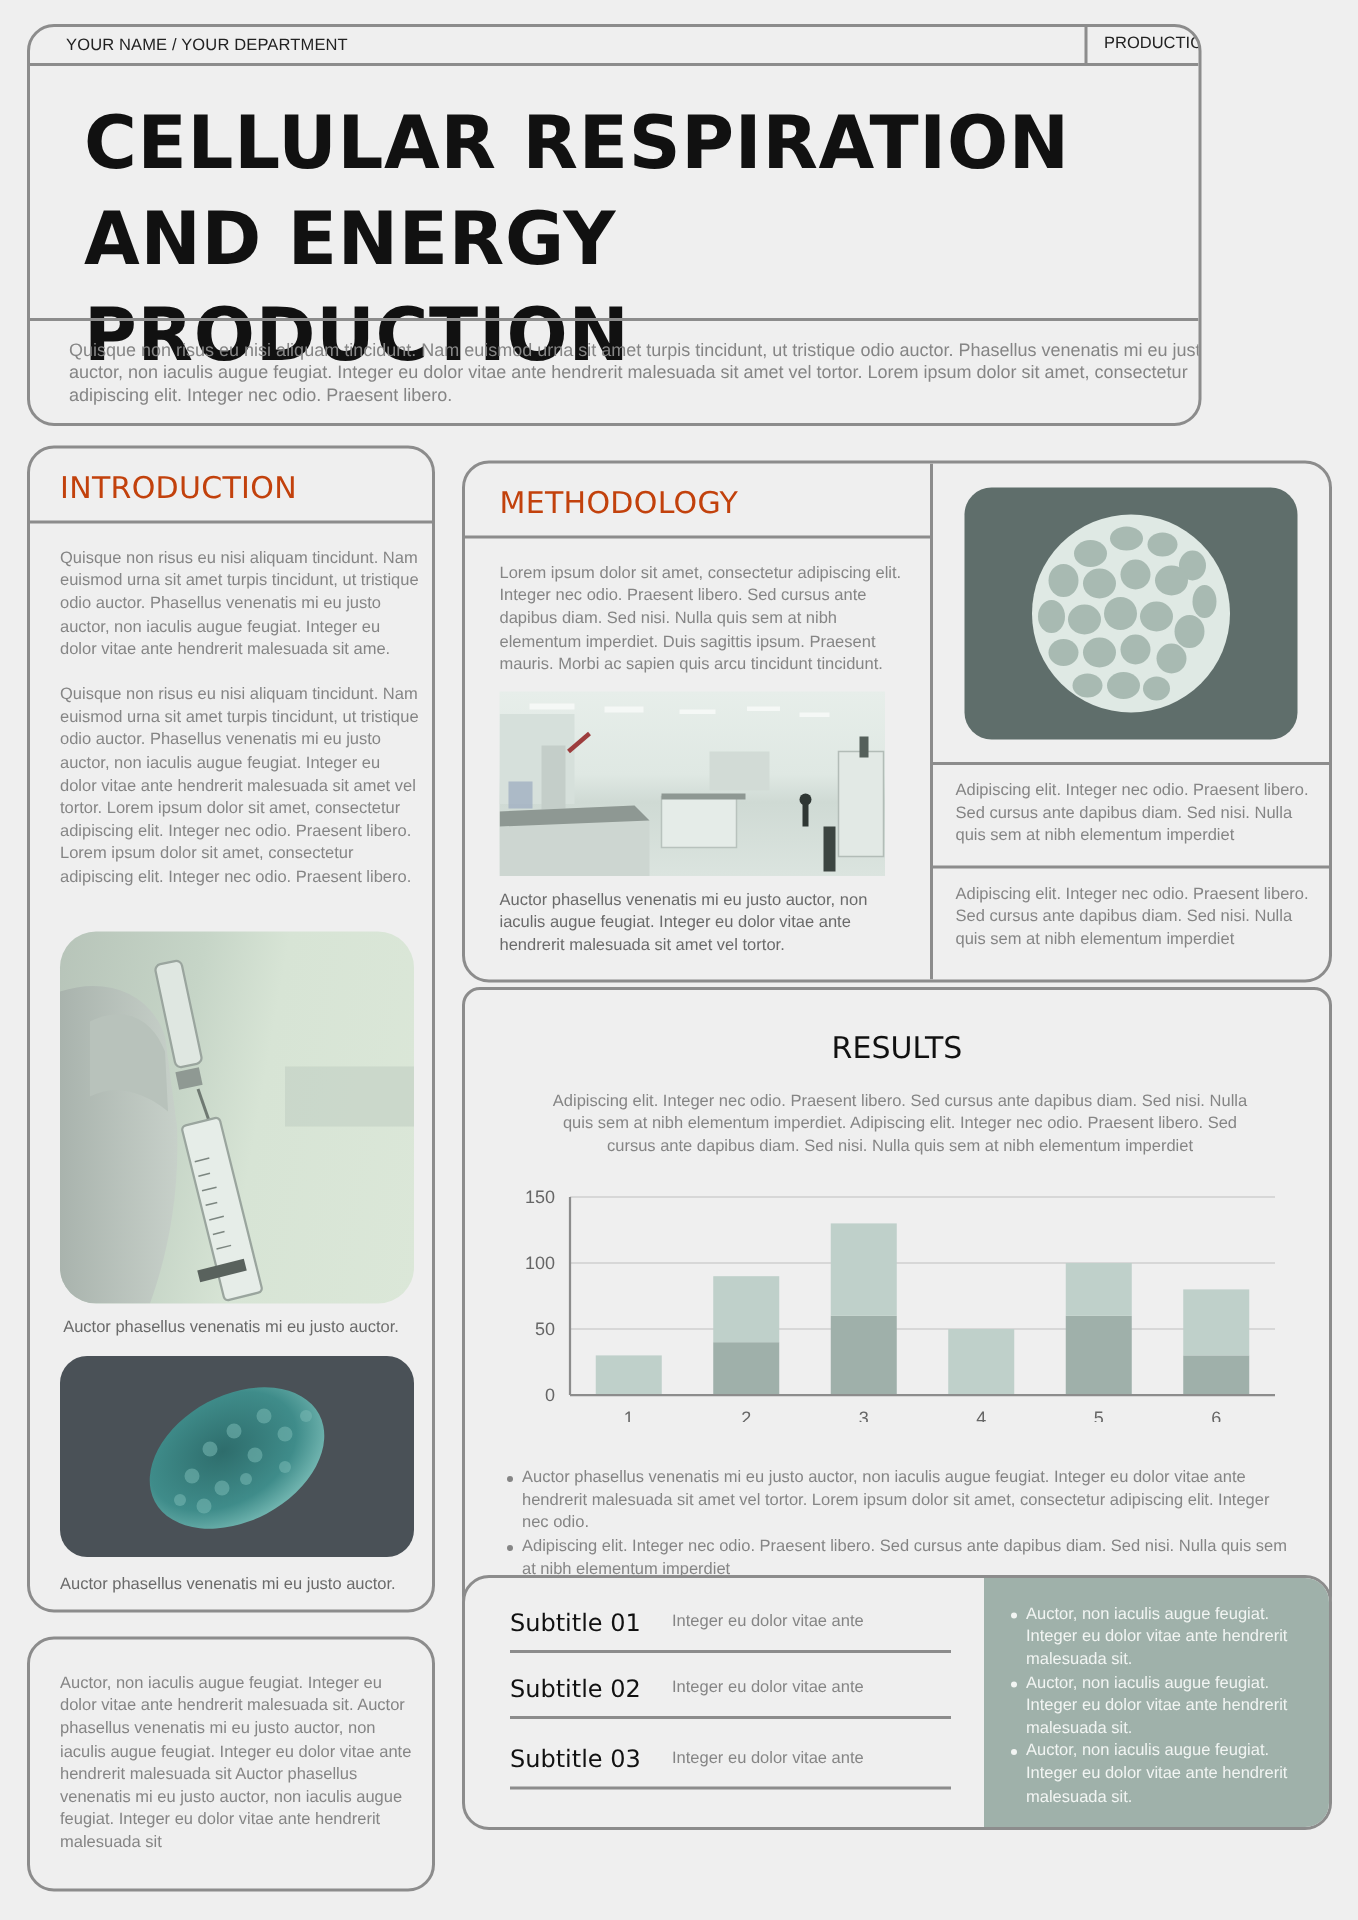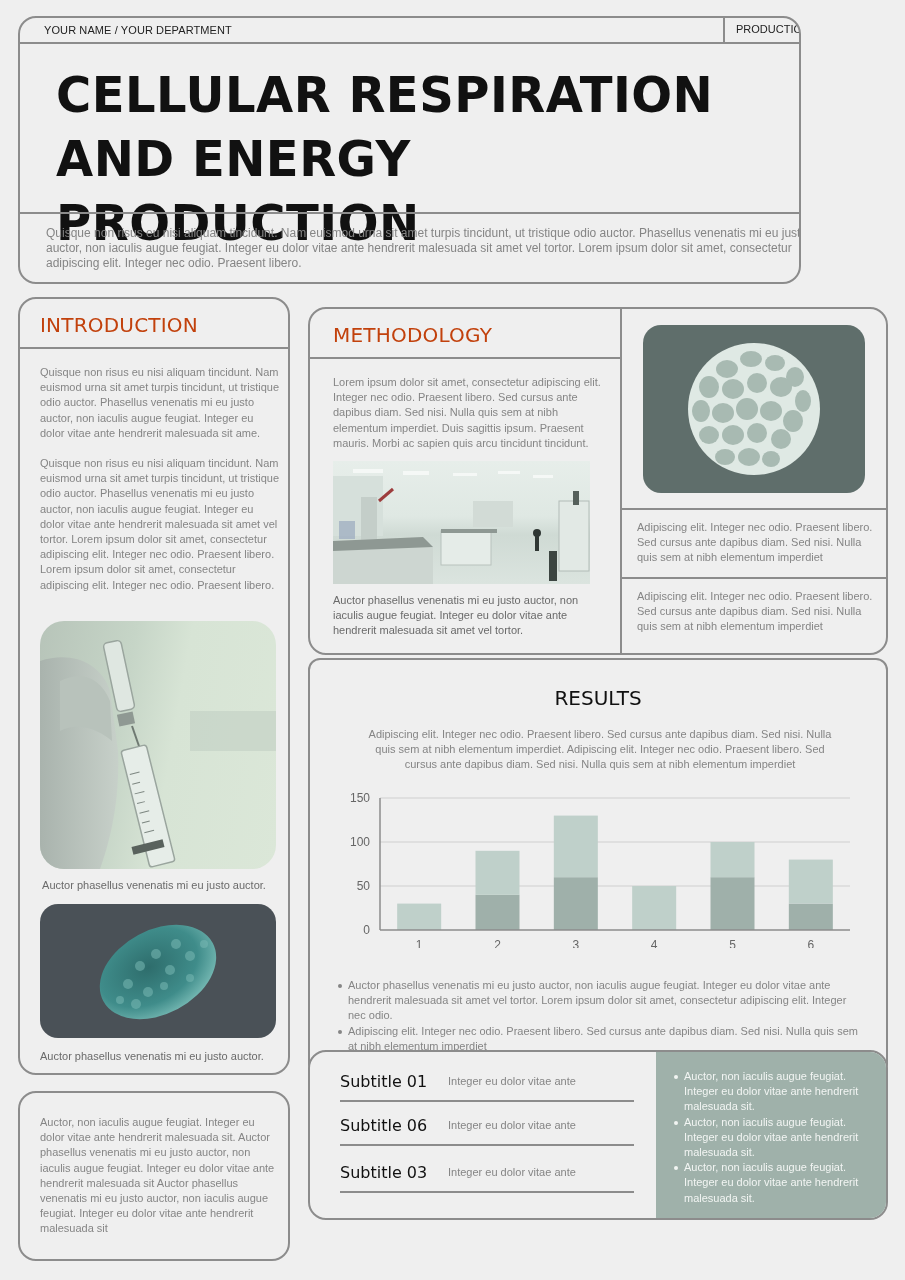--- a/index.html
+++ b/index.html
@@ -264,21 +264,21 @@
 <div class="card" id="note">
   <p class="t body-text">Auctor, non iaculis augue feugiat. Integer eu dolor vitae ante hendrerit malesuada sit. Auctor phasellus venenatis mi eu justo auctor, non iaculis augue feugiat. Integer eu dolor vitae ante hendrerit malesuada sit Auctor phasellus venenatis mi eu justo auctor, non iaculis augue feugiat. Integer eu dolor vitae ante hendrerit malesuada sit</p>
 </div>
 
 <div class="card" id="subs">
   <div class="row" style="top:4px">
     <span class="st head-font">Subtitle 01</span>
     <span class="sd">Integer eu dolor vitae ante</span>
   </div>
   <div class="row" style="top:48px">
-    <span class="st head-font">Subtitle 06</span>
+    <span class="st head-font">Subtitle 02</span>
     <span class="sd">Integer eu dolor vitae ante</span>
   </div>
   <div class="row" style="top:95px">
     <span class="st head-font">Subtitle 03</span>
     <span class="sd">Integer eu dolor vitae ante</span>
   </div>
   <div class="green">
     <ul>
       <li>Auctor, non iaculis augue feugiat. Integer eu dolor vitae ante hendrerit malesuada sit.</li>
       <li>Auctor, non iaculis augue feugiat. Integer eu dolor vitae ante hendrerit malesuada sit.</li>

